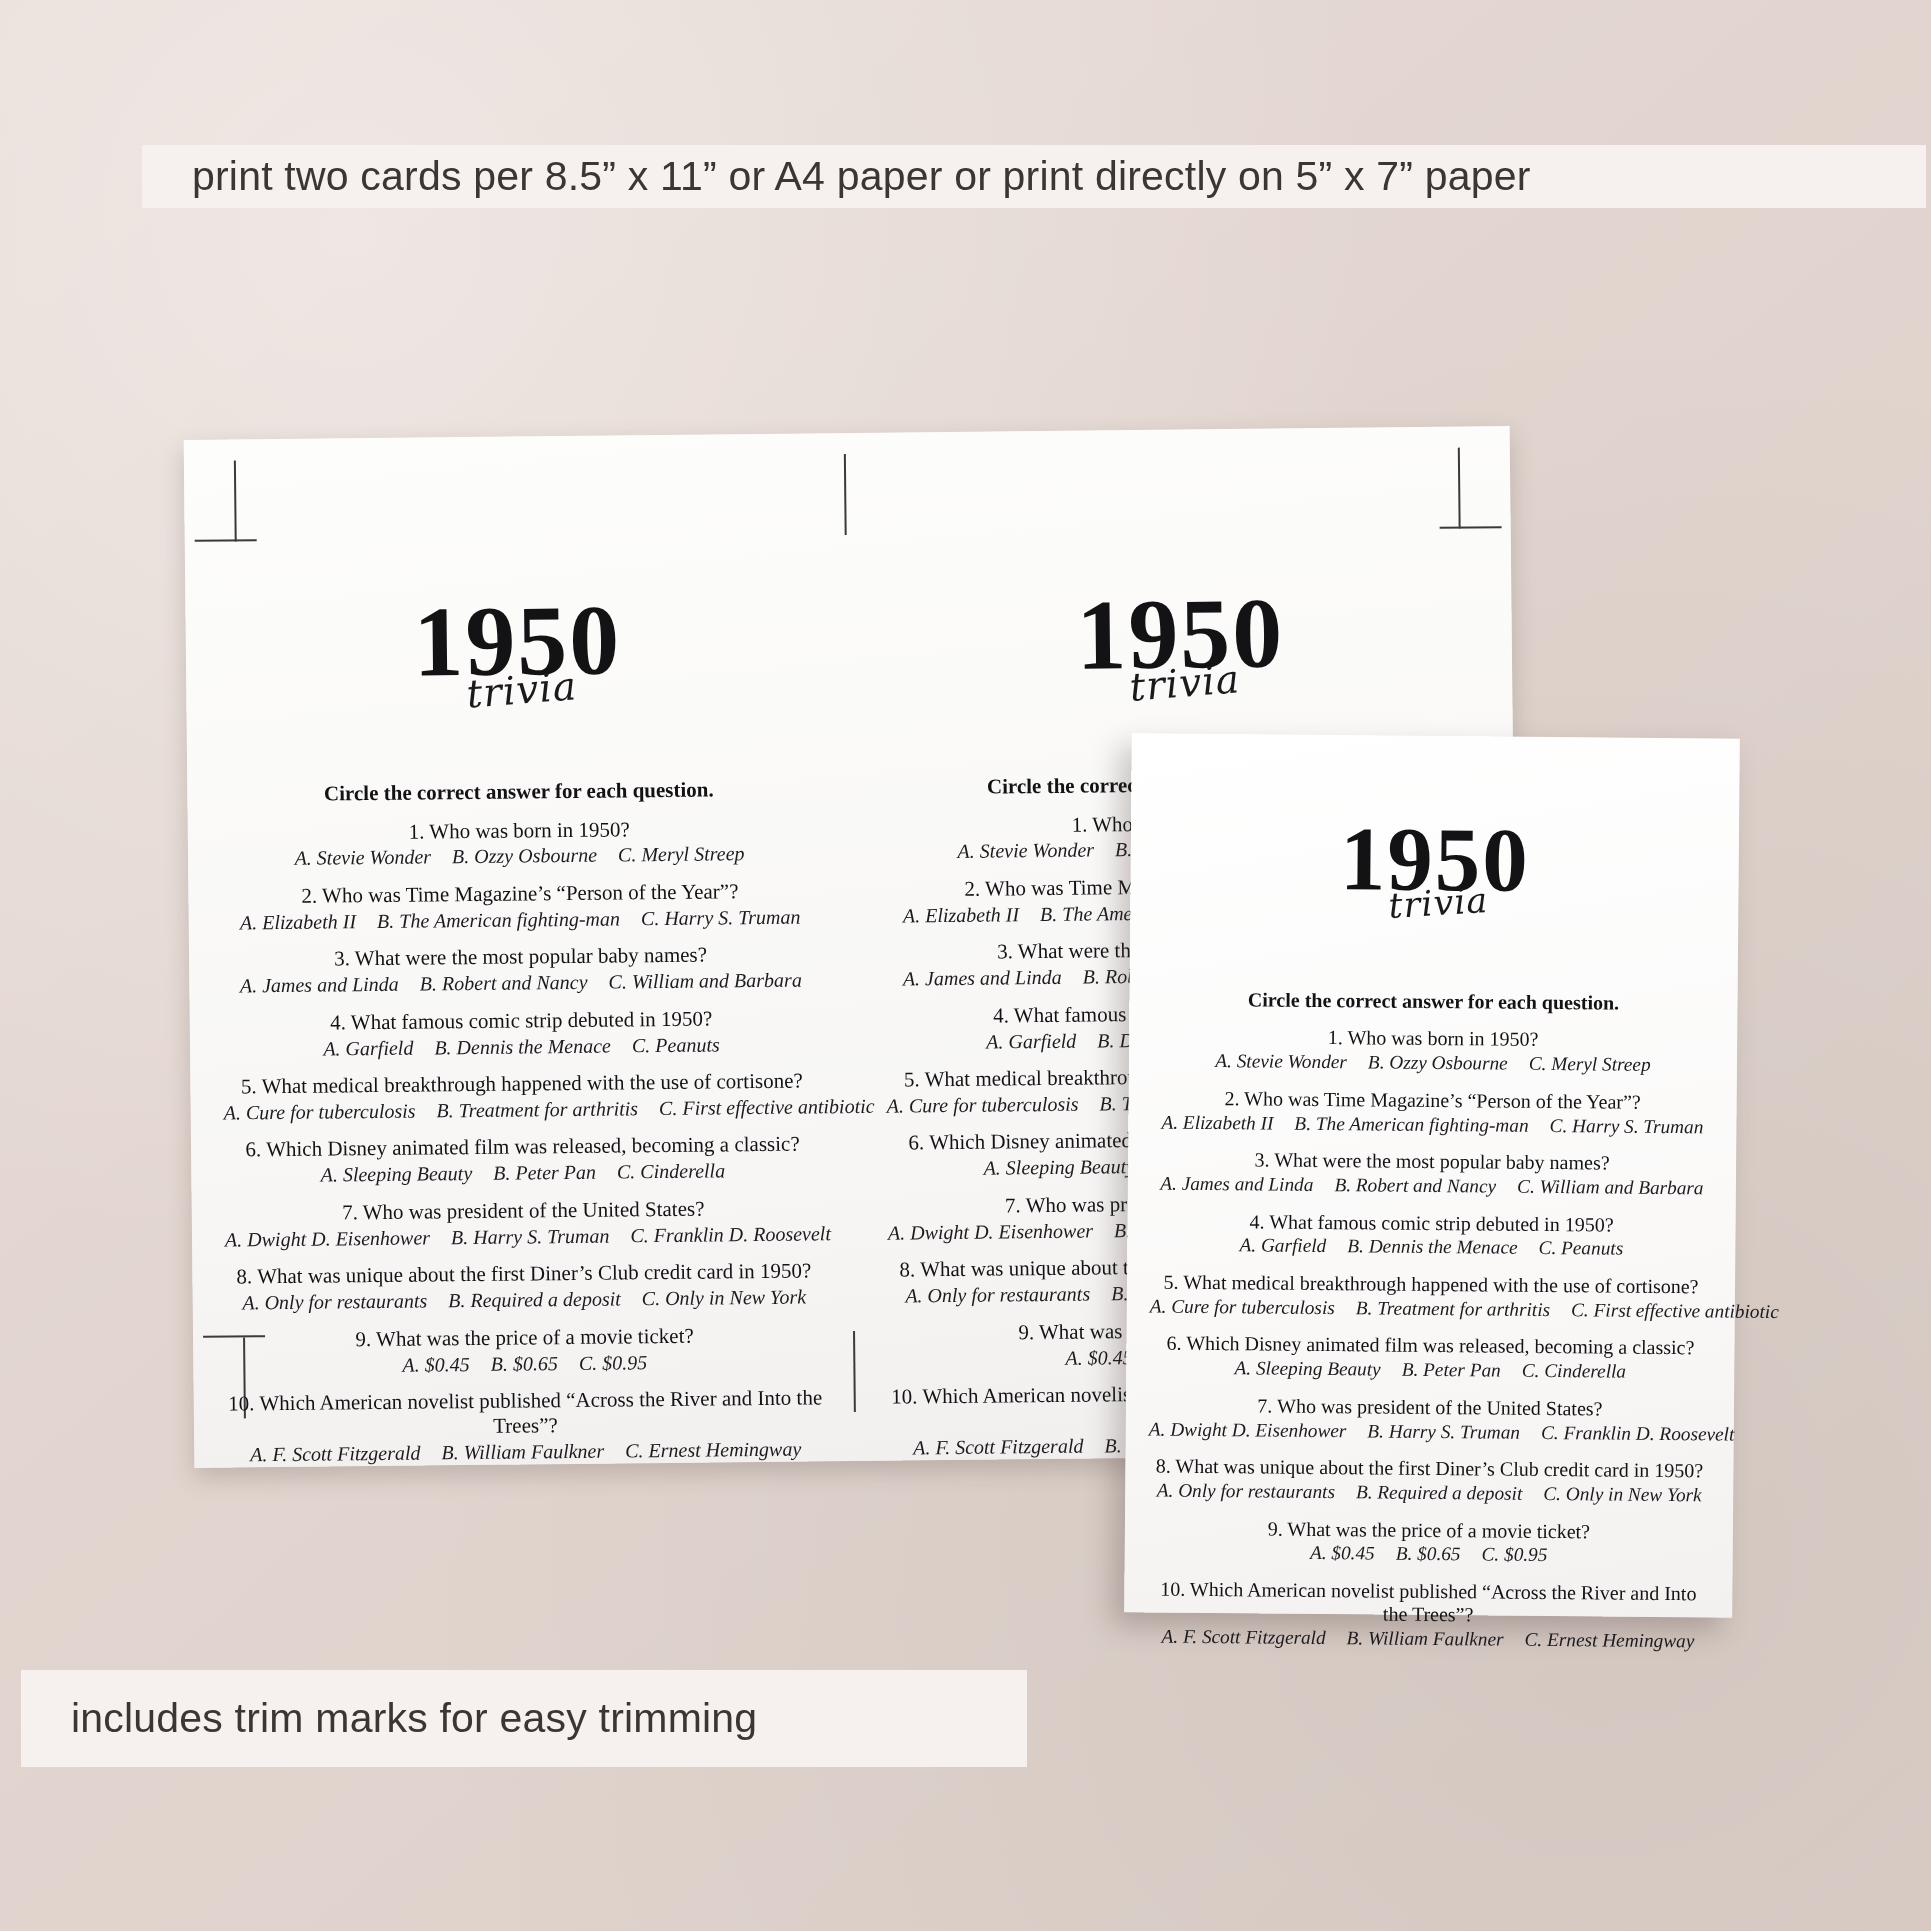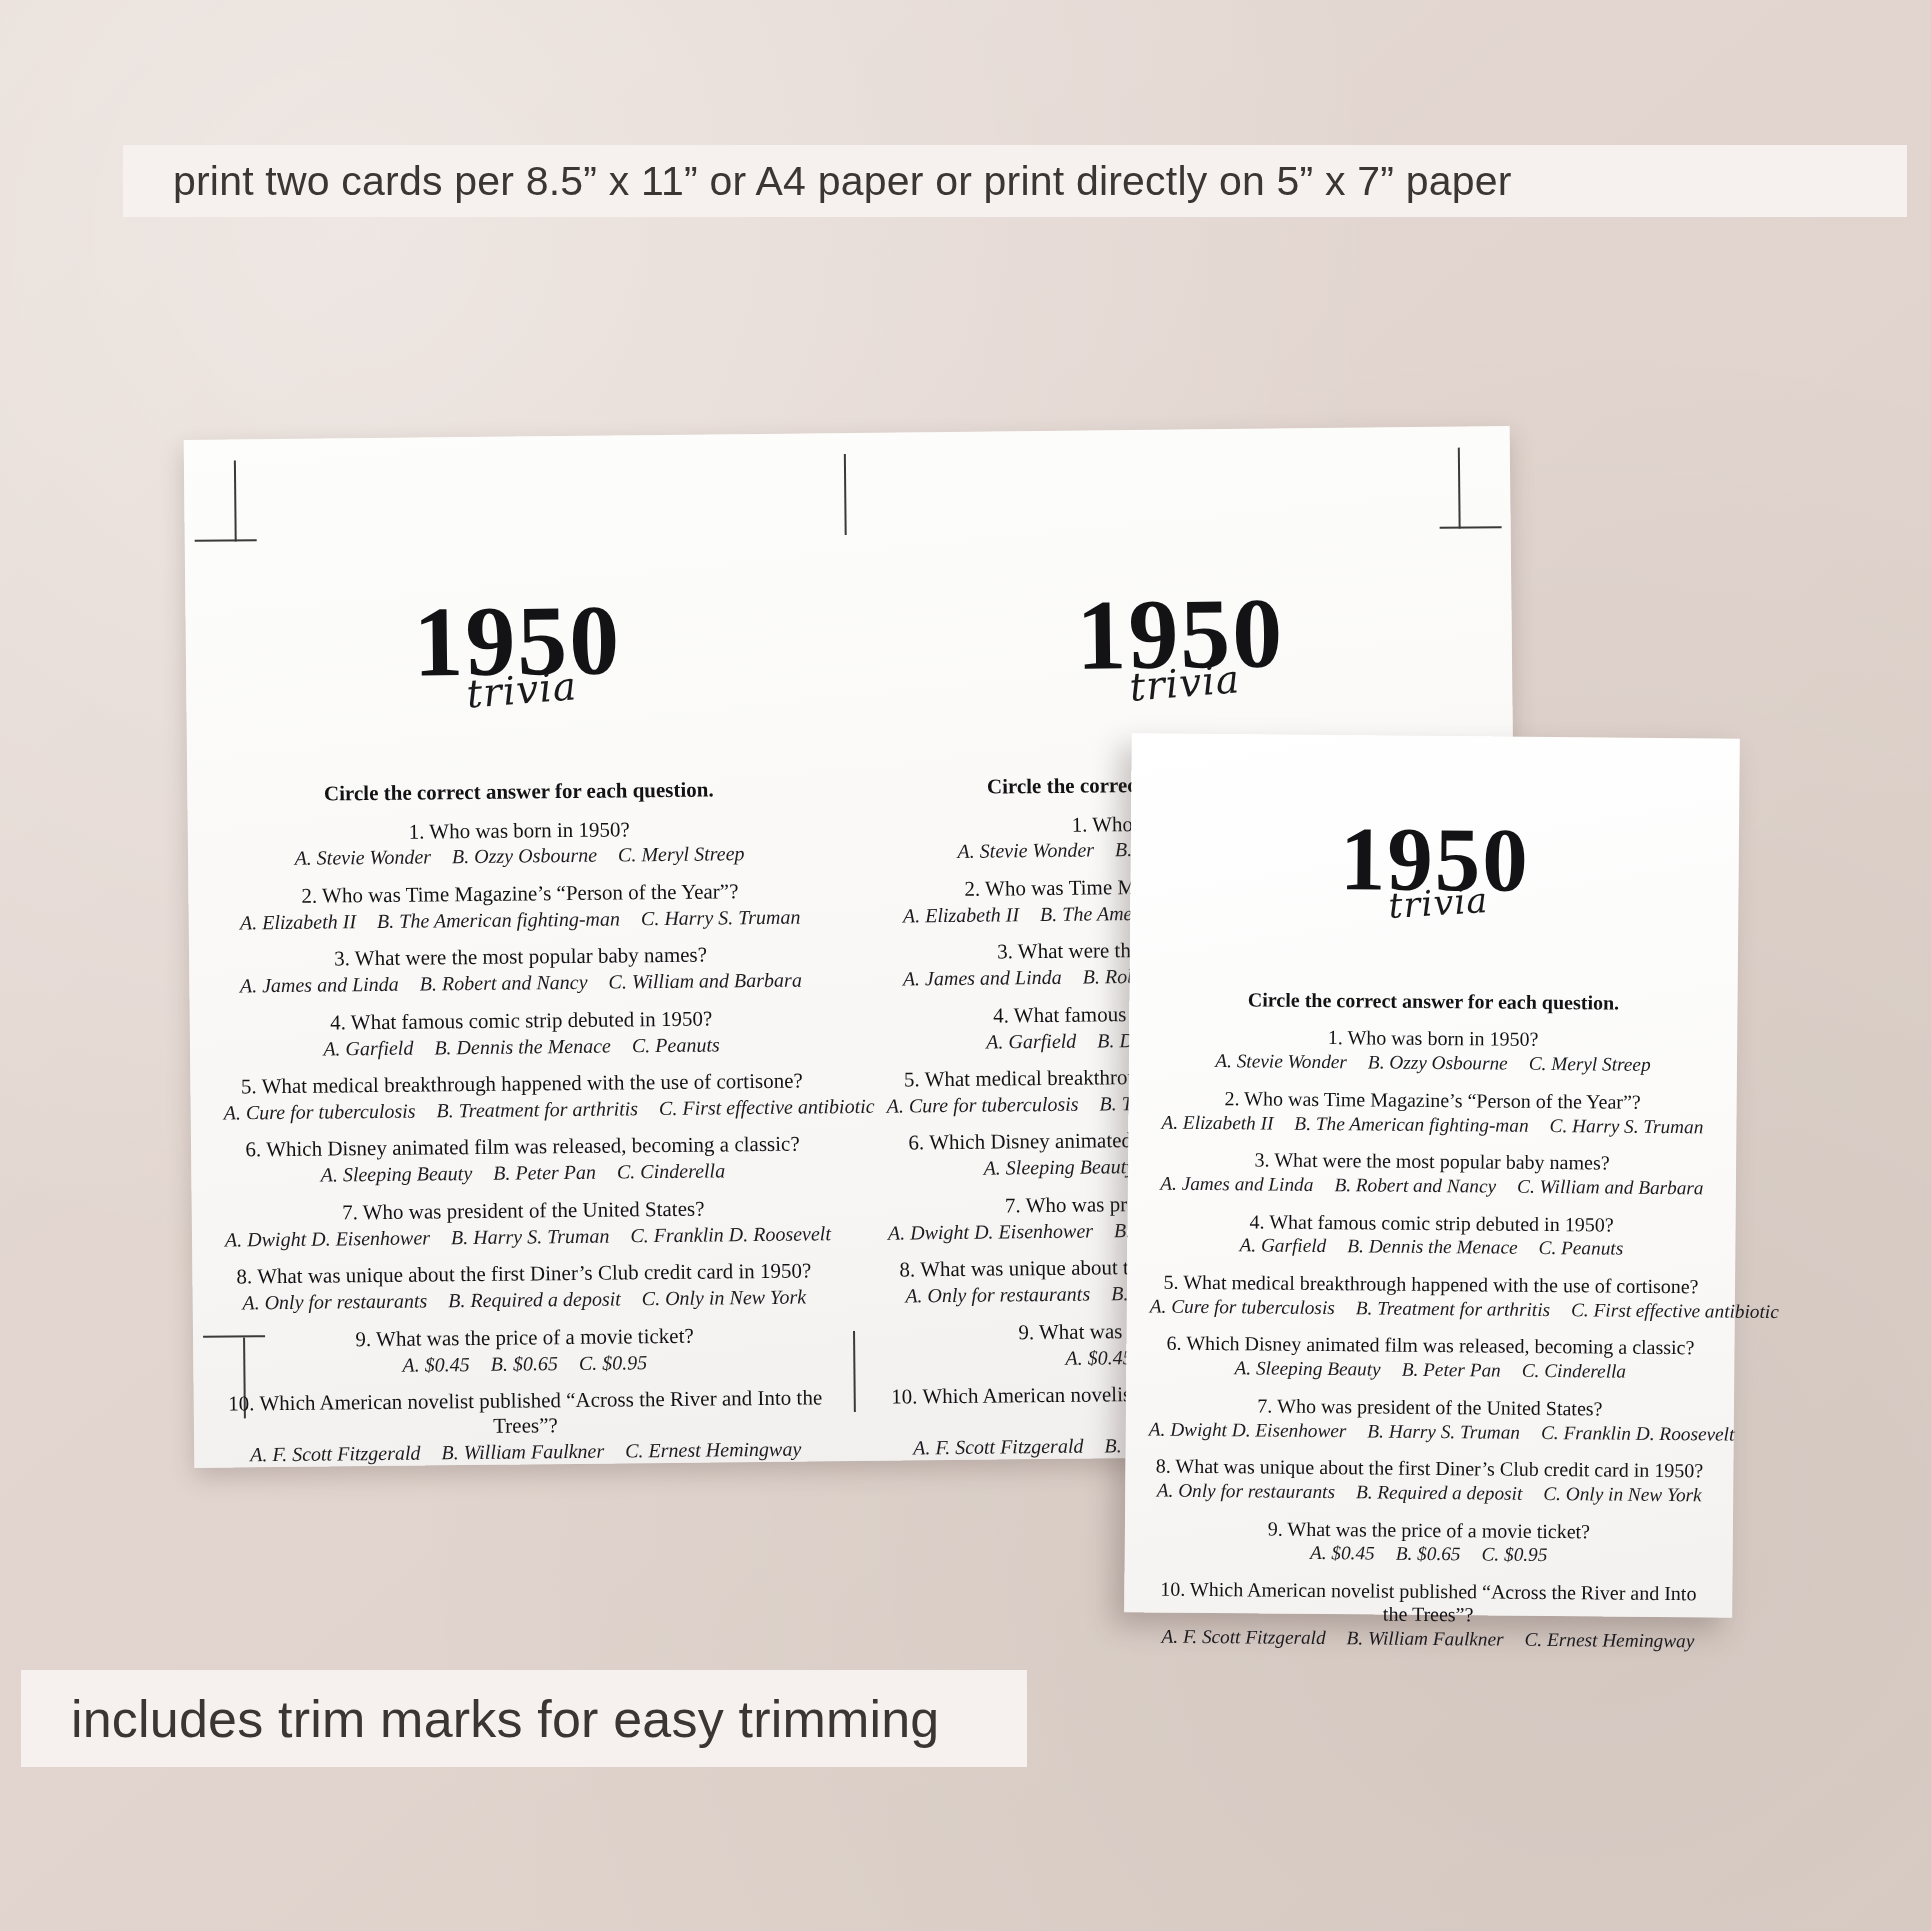--- a/index.html
+++ b/index.html
@@ -29,34 +29,34 @@
   
   .banner {
     position: absolute;
     background: #f6f1ee;
     color: #3b3633;
     display: flex;
     align-items: center;
     letter-spacing: 0.2px;
   }
   .banner-top {
-    left: 123px;
+    left: 142px;
     top: 145px;
     width: 1734px;
-    height: 72px;
+    height: 63px;
     padding-left: 50px;
     font-size: 41px;
   }
   .banner-bottom {
     left: 21px;
     top: 1670px;
     width: 956px;
     height: 97px;
     padding-left: 50px;
-    font-size: 52px;
+    font-size: 41px;
   }
 
   
   .sheet {
     position: absolute;
     background: #fbfbfa;
     box-shadow: 0 9.7px 25px rgba(70,50,45,0.22);
   }
 
   

